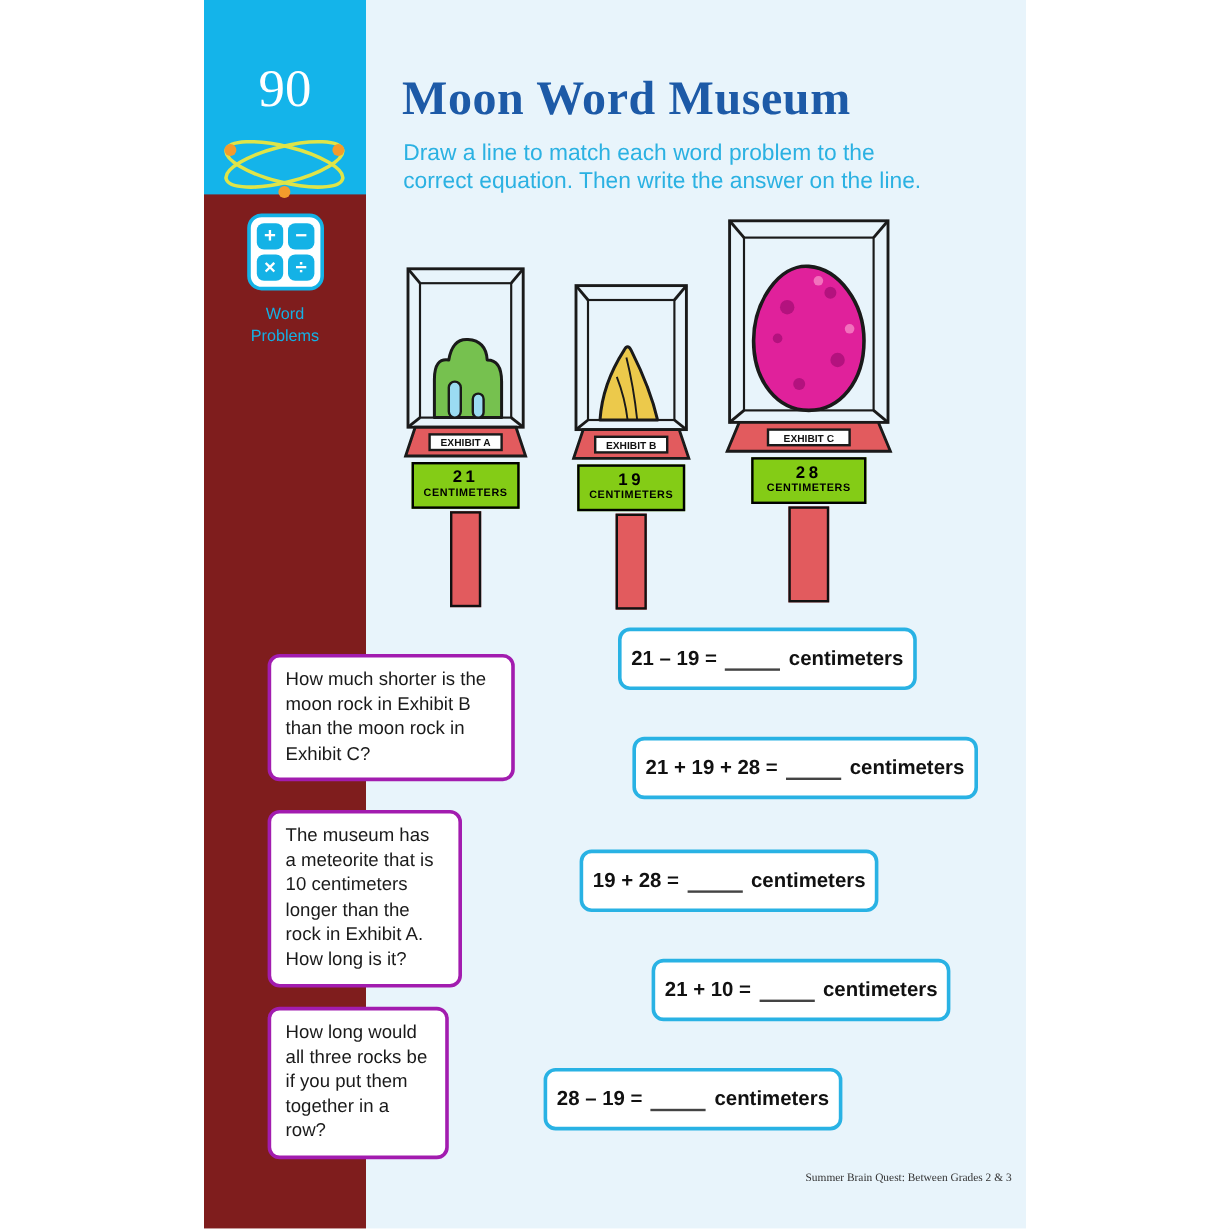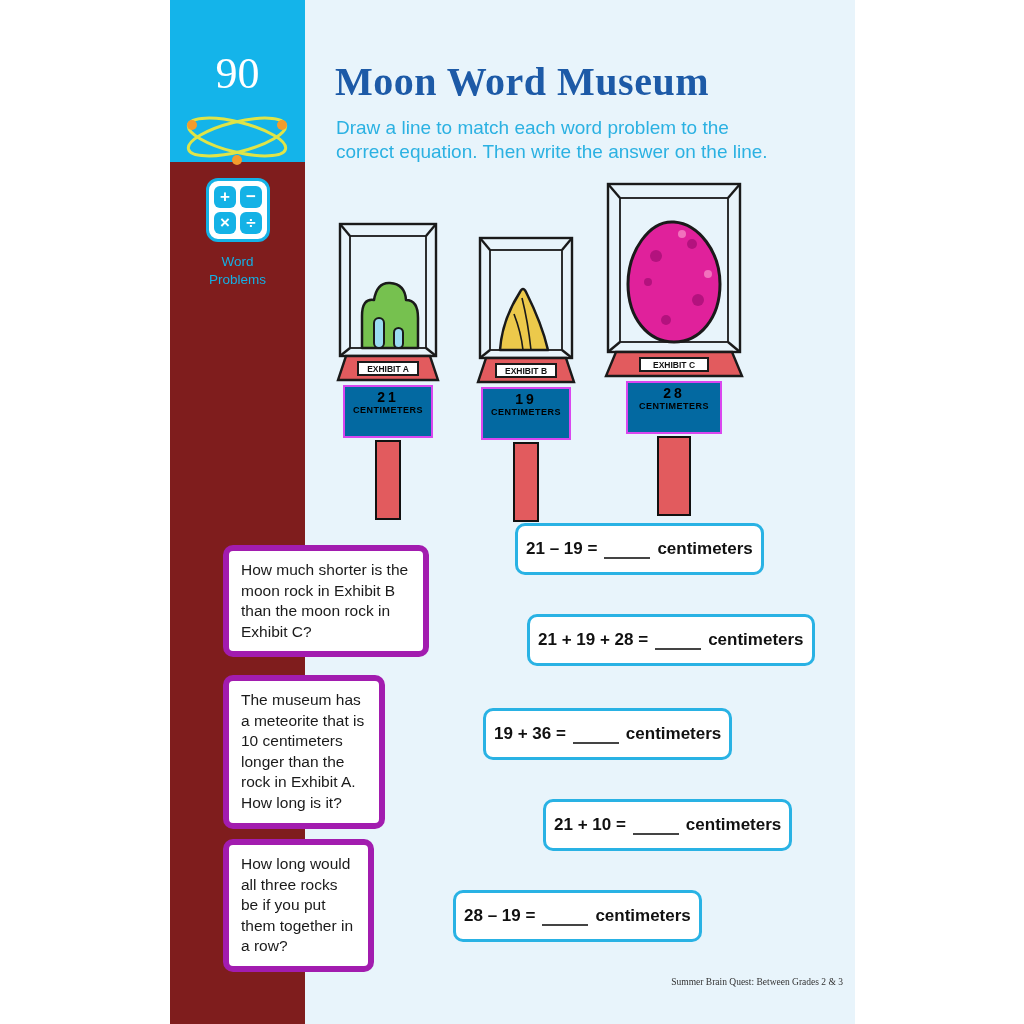--- a/index.html
+++ b/index.html
@@ -34,27 +34,27 @@
     position:absolute; left:30px; top:58px;
     font-family:"Liberation Serif", serif; font-size:40px; font-weight:700;
     color:#1d5aa7; letter-spacing:0.5px;
   }
   .instructions {
     position:absolute; left:31px; top:116px; width:480px;
     font-size:19px; color:#2bb1e2; line-height:1.28;
   }
   
   .exhibit { position:absolute; display:flex; flex-direction:column; align-items:center; }
-  .sign { background:#0369a1; border:2px solid #d946ef; text-align:center; padding:2px 4px 21px; margin-top:1px; }
+  .sign { background:#84cc16; border:2px solid #000000; text-align:center; padding:2px 4px 7px; margin-top:1px; }
   .sign-value { font-size:14px; font-weight:bold; letter-spacing:3px; }
   .sign-unit { font-size:9px; font-weight:bold; letter-spacing:0.5px; }
   .post { background:#e25b5e; border:2px solid #111111; margin-top:2px; box-sizing:border-box; }
   
   .problem-card {
-    position:absolute; background:#ffffff; border:6px solid #a21caf; border-radius:10px;
+    position:absolute; background:#ffffff; border:3px solid #a21caf; border-radius:10px;
     padding:9px 12px; box-sizing:border-box; font-size:15.5px; color:#1a1a1a; line-height:1.33;
   }
   .equation-card {
     position:absolute; background:#ffffff; border:3px solid #29b2e4; border-radius:10px;
     display:flex; align-items:center; height:52px; box-sizing:border-box; padding:0 8px;
     font-weight:bold; font-size:17px; color:#111111; white-space:nowrap;
   }
   .blank { display:inline-block; width:46px; height:17px; border-bottom:2px solid #444444; margin:0 7px; }
   
   .footer {
@@ -189,21 +189,21 @@
     <span>21 – 19 =</span>
     <span class="blank"></span>
     <span>centimeters</span>
   </div>
   <div class="equation-card" style="left:527px; top:614px;">
     <span>21 + 19 + 28 =</span>
     <span class="blank"></span>
     <span>centimeters</span>
   </div>
   <div class="equation-card" style="left:483px; top:708px;">
-    <span>19 + 36 =</span>
+    <span>19 + 28 =</span>
     <span class="blank"></span>
     <span>centimeters</span>
   </div>
   <div class="equation-card" style="left:543px; top:799px;">
     <span>21 + 10 =</span>
     <span class="blank"></span>
     <span>centimeters</span>
   </div>
   <div class="equation-card" style="left:453px; top:890px;">
     <span>28 – 19 =</span>

